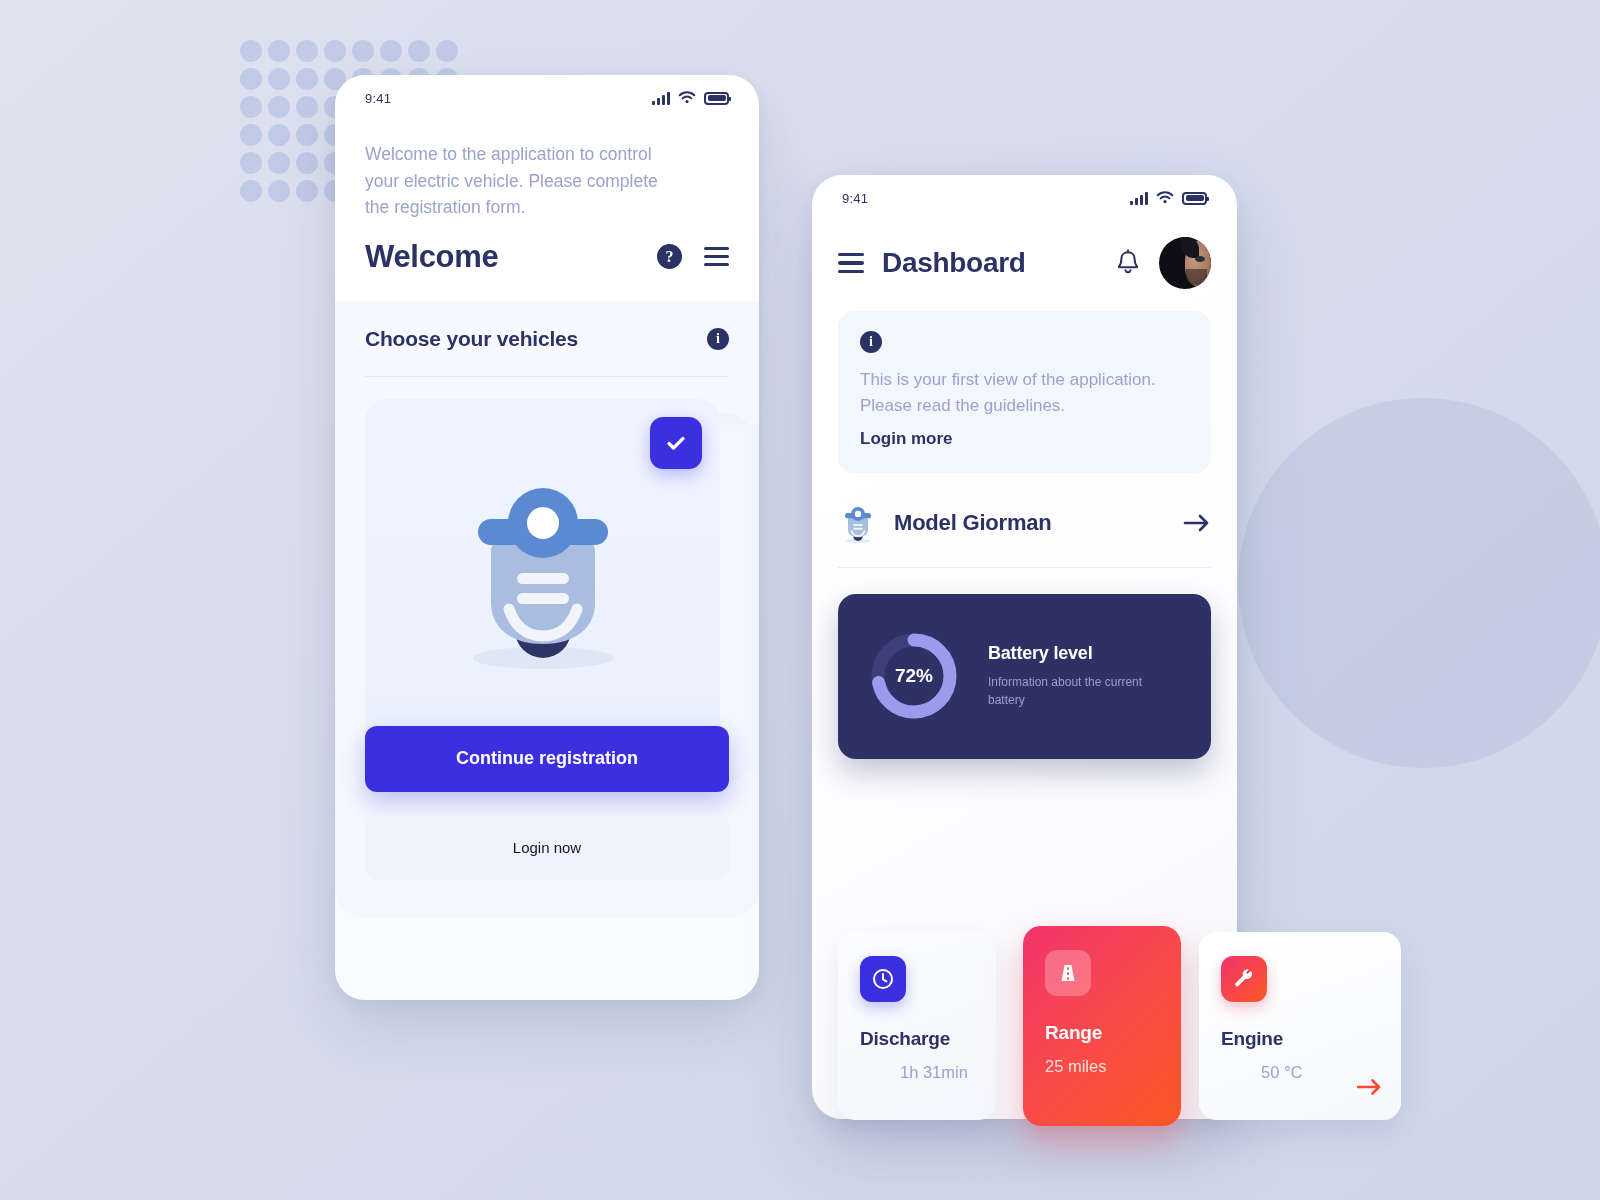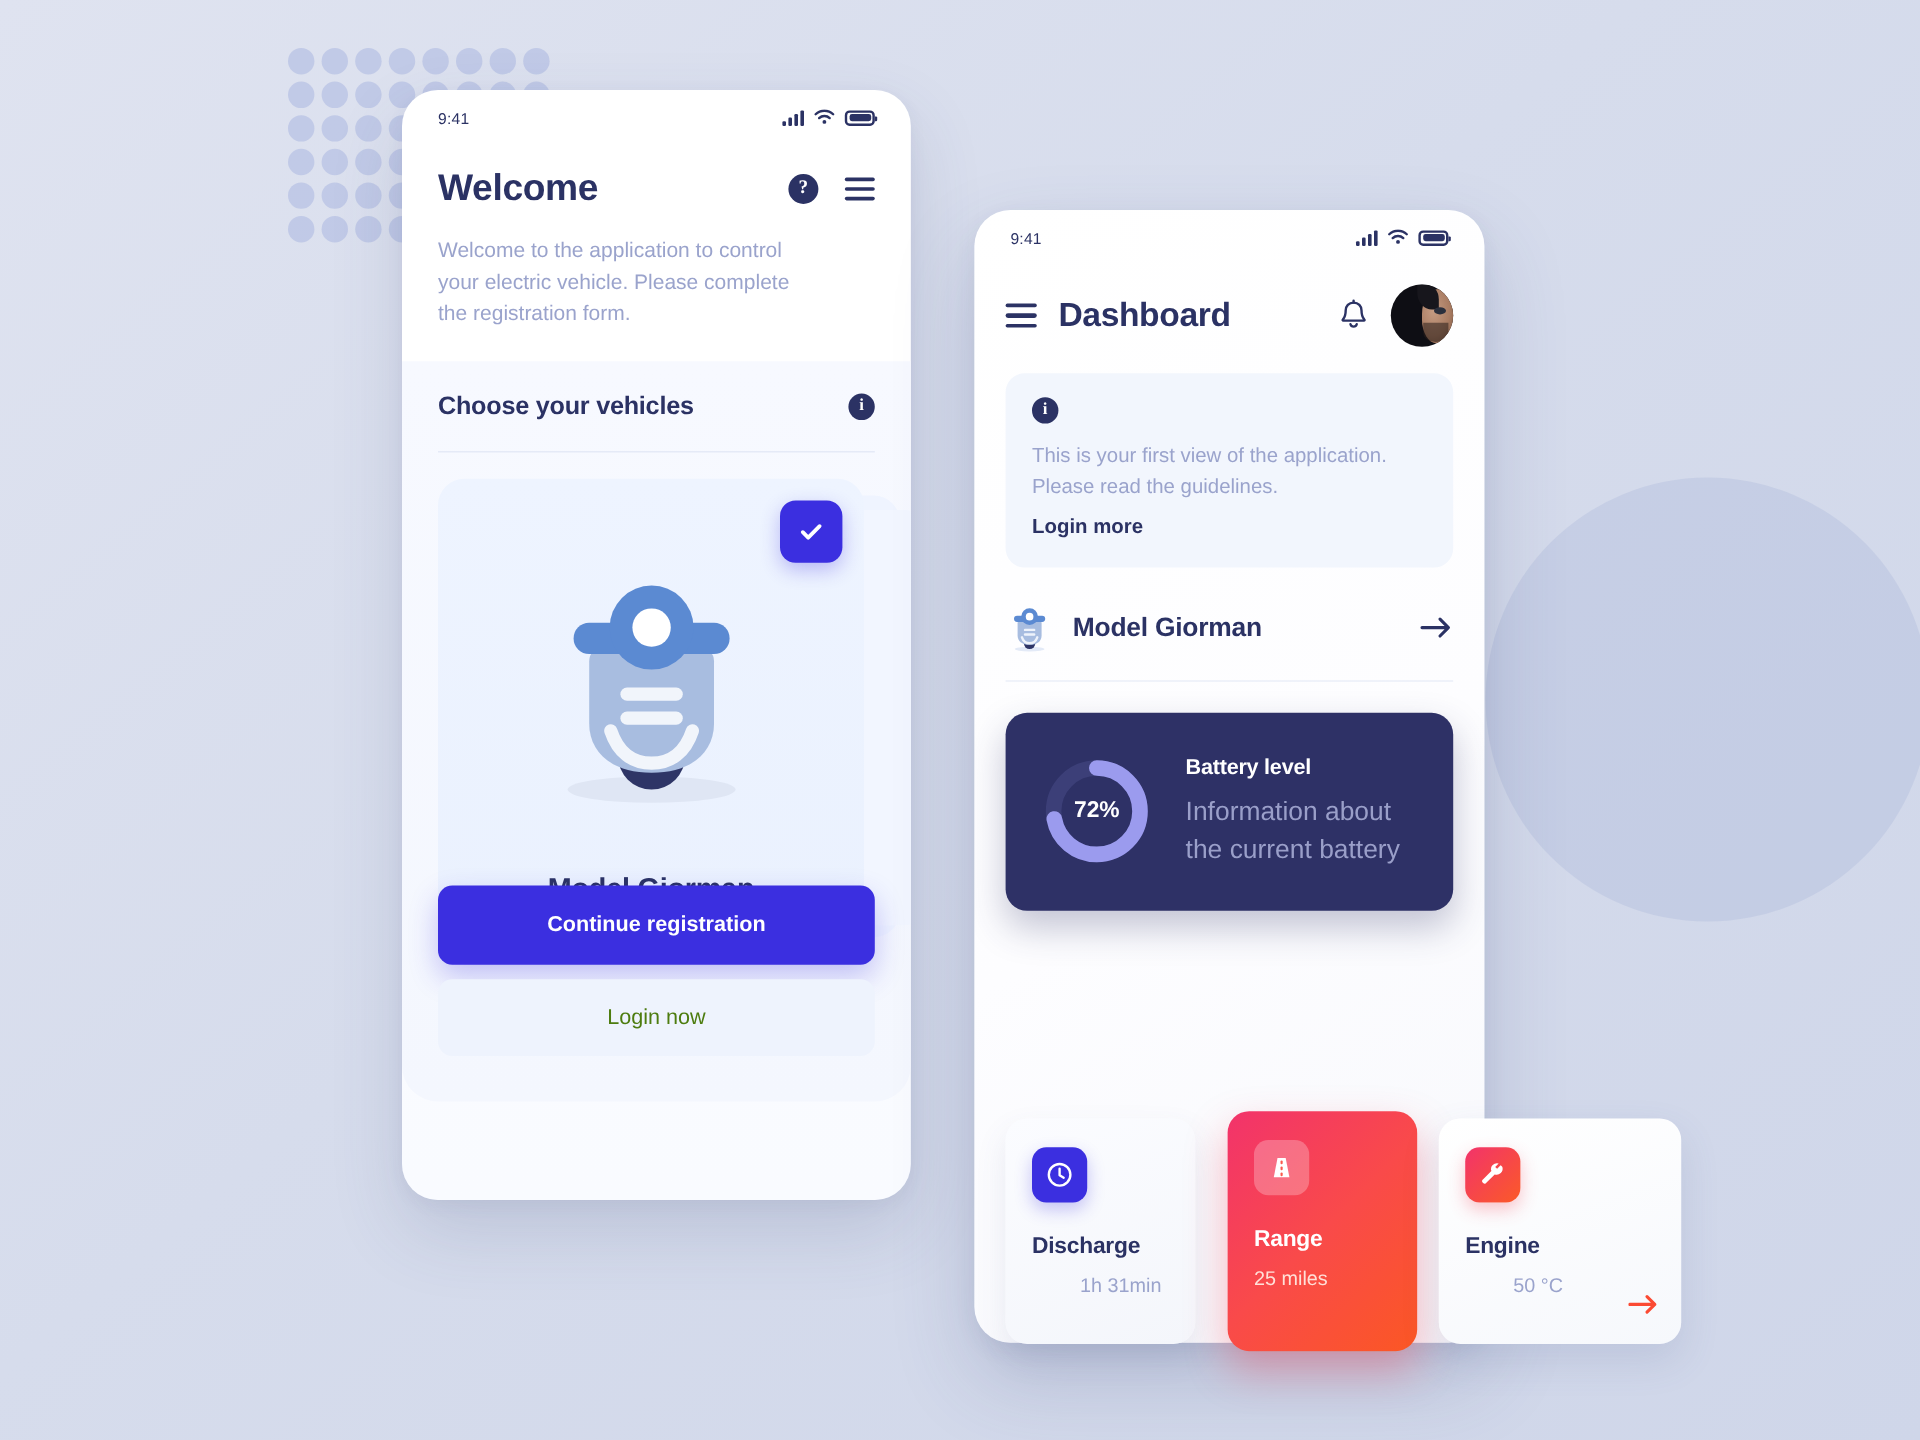--- a/index.html
+++ b/index.html
@@ -149,22 +149,22 @@
   }
 
   #welcome-actions { position:absolute; left:30px; right:30px; bottom: 38px; }
   #btn-continue {
     width:100%; height:66px; border:none; border-radius:12px;
     background:#3b2fe0; color:#fff; font-size:18px; font-weight:700;
     font-family:"Liberation Sans", sans-serif; cursor:pointer;
     box-shadow: 0 10px 24px rgba(59,47,224,0.28);
   }
   #btn-login {
-    width:100%; height:64px; margin-top:12px; border:none; border-radius:12px;
-    background:#eef3fd; color:#4d7c0f; font-size:18px; font-weight:400;
+    width:100%; height:64px; margin-top:24px; border:none; border-radius:12px;
+    background:#eef3fd; color:#0f172a; font-size:15px; font-weight:400;
     font-family:"Liberation Sans", sans-serif; cursor:pointer;
   }
 
   
   #dash-header {
     display:flex; align-items:center; padding: 16px 26px 0 26px; gap:14px;
   }
   .burger-dash { width:26px; display:flex;flex-direction:column;gap:5px;}
   .burger-dash span{display:block;height:3.2px;background:#2b3264;border-radius:2px;}
   #dash-title { font-size:28px; font-weight:700; color:#2b3264; letter-spacing:-0.3px; margin-left:4px;}
@@ -204,21 +204,21 @@
     height: 165px; display:flex; align-items:center; padding: 0 28px; gap:26px;
     box-shadow: 0 14px 30px rgba(46,49,102,0.28);
     position: relative;
   }
   #battery-donut { position:relative; width:96px;height:96px;flex:0 0 96px;}
   #battery-pct {
     position:absolute; inset:0; display:flex;align-items:center;justify-content:center;
     font-size:19px; font-weight:700; color:#ffffff;
   }
   #battery-title { font-size:18px;font-weight:700;color:#ffffff;letter-spacing:-0.2px;}
-  #battery-desc { margin-top:10px;font-size:22px;line-height:1.45;color:#9a9fc9;max-width:190px;}
+  #battery-desc { margin-top:10px;font-size:12px;line-height:1.45;color:#9a9fc9;max-width:190px;}
 
   #stats-row { position:absolute; left:26px; top:757px; display:flex; align-items:flex-start; }
   .stat-card {
     width:158px; border-radius:18px; padding: 24px 22px 26px 22px;
     position:relative;
   }
   #card-discharge {
     height:188px; background: linear-gradient(160deg,#fbfcff 0%,#f4f6fb 100%);
     box-shadow: 0 12px 26px rgba(80,92,140,0.10);
   }
@@ -318,33 +318,33 @@
           <path d="M9 12.2a1.6 1.6 0 100-3.2 1.6 1.6 0 000 3.2z" fill="#2b3264"></path>
           <path d="M4.6 7.4a6.3 6.3 0 018.8 0" stroke="#2b3264" stroke-width="2" fill="none" stroke-linecap="round"></path>
           <path d="M1.7 4.2a10.5 10.5 0 0114.6 0" stroke="#2b3264" stroke-width="2" fill="none" stroke-linecap="round"></path>
         </svg>
         <div class="batt">
             <i></i>
           </div>
       </div>
     </div>
 
+    <div id="welcome-desc">Welcome to the application to control your electric vehicle. Please complete the registration form.</div>
+
     <div id="welcome-header">
       <div id="welcome-title">Welcome</div>
       <div class="hdr-icons">
         <div class="help-icon">?</div>
         <div class="burger">
             <span></span>
             <span></span>
             <span></span>
           </div>
       </div>
     </div>
-
-    <div id="welcome-desc">Welcome to the application to control your electric vehicle. Please complete the registration form.</div>
 
     <div id="choose-section">
       <div id="choose-row">
         <div id="choose-title">Choose your vehicles</div>
         <div class="info-icon">i</div>
       </div>
       <div id="choose-divider"></div>
 
       <div id="vehicle-deck">
         <div class="vehicle-card-ghost" id="ghost-1"></div>

